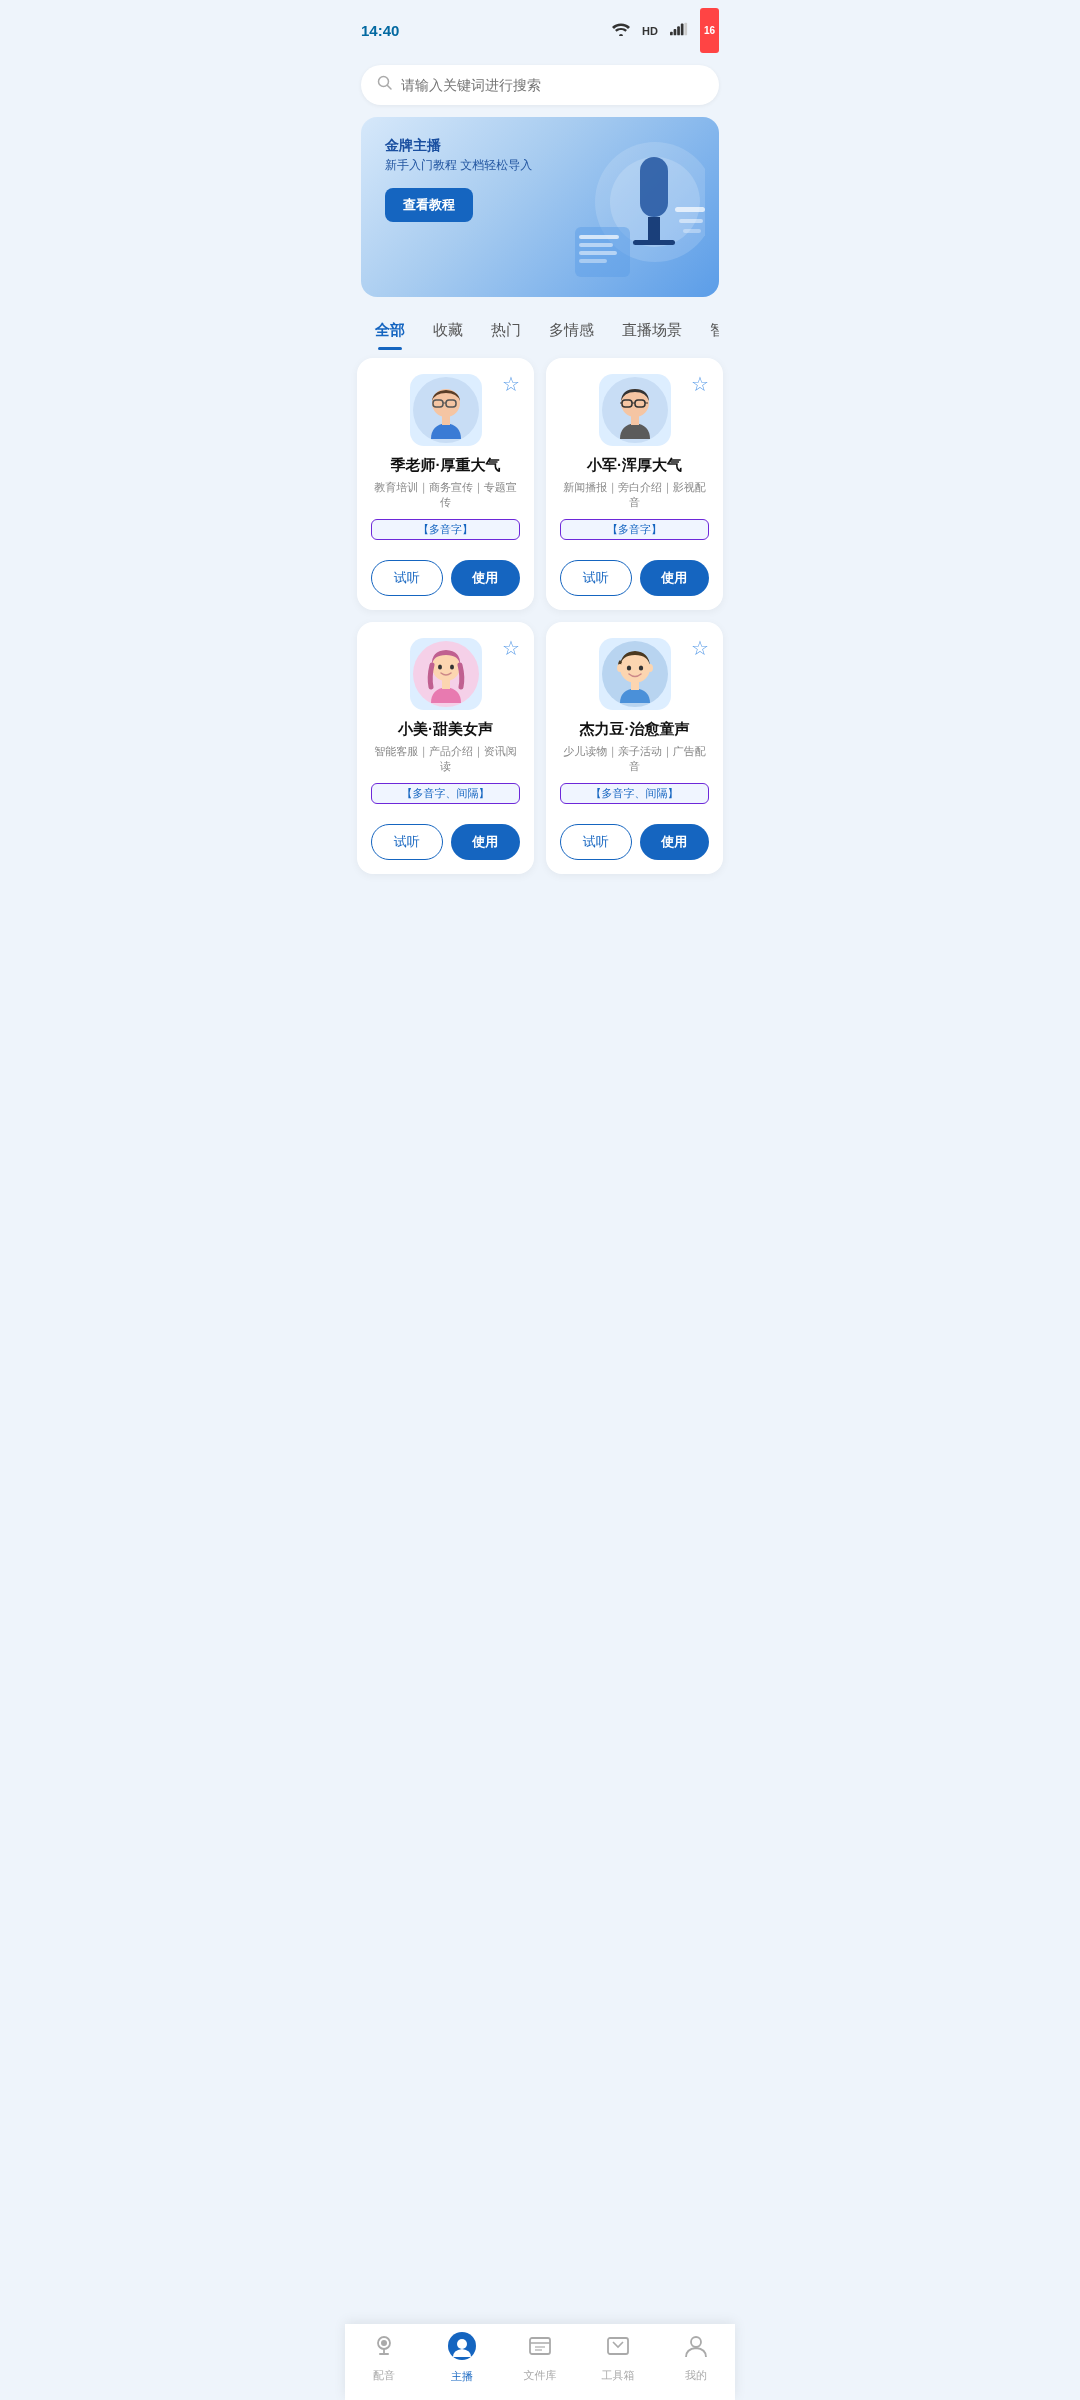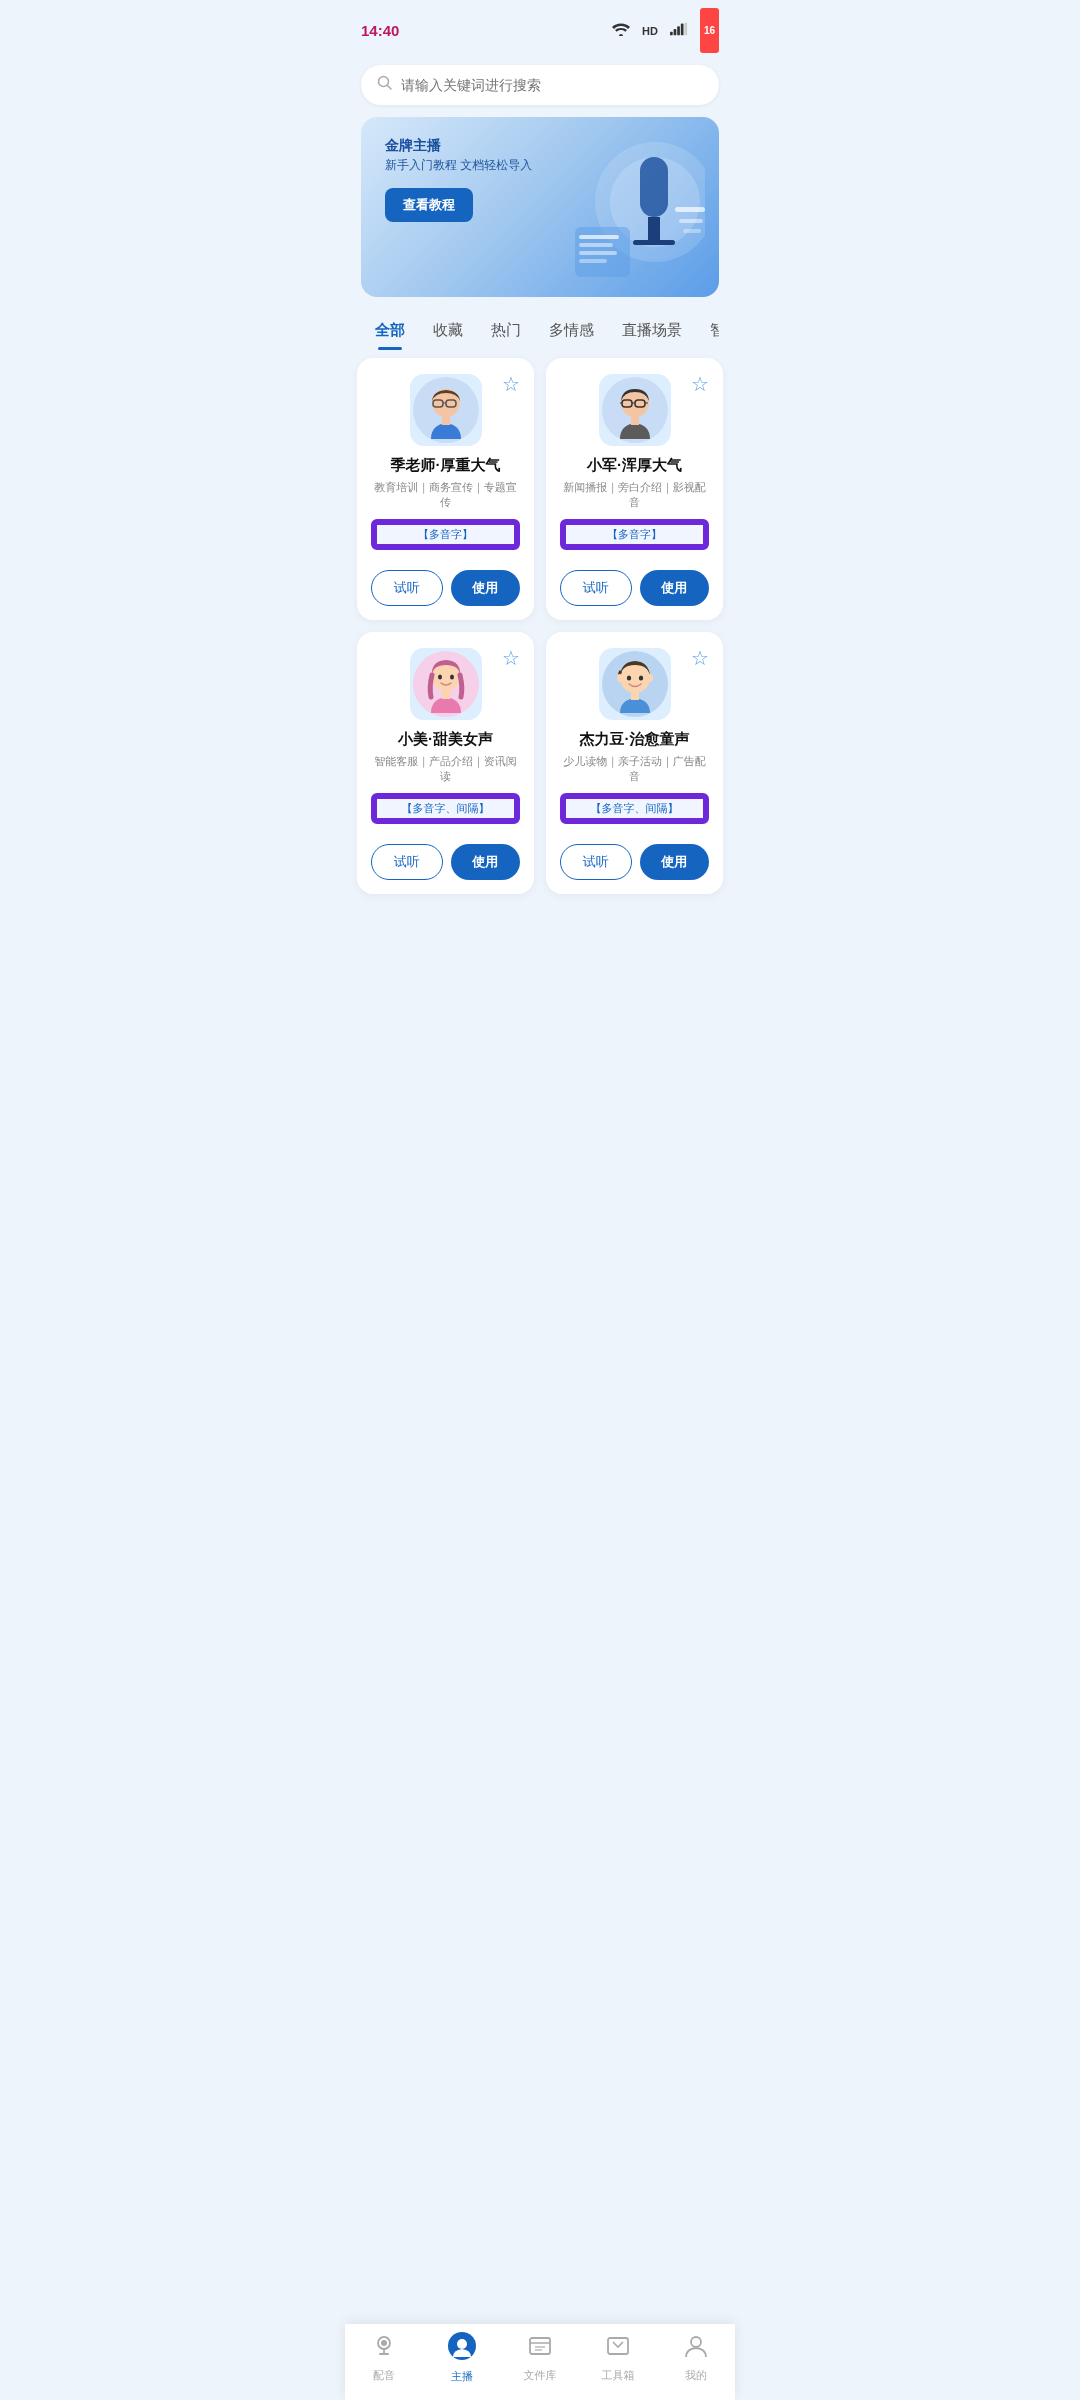--- a/index.html
+++ b/index.html
@@ -17,21 +17,21 @@
     .status-bar {
       display: flex;
       justify-content: space-between;
       align-items: center;
       padding: 8px 16px 4px;
       background: #eef4fb;
     }
     .status-time {
       font-size: 15px;
       font-weight: 600;
-      color: #be185d;
+      color: #0369a1;
     }
     .status-icons {
       display: flex;
       align-items: center;
       gap: 12px;
       font-size: 12px;
       color: #333;
     }
     .battery-box {
       background: #f44;
@@ -196,21 +196,21 @@
       font-size: 11px;
       color: #888;
       text-align: center;
       margin-bottom: 8px;
       line-height: 1.4;
     }
     .card-badge {
       display: inline-block;
       background: #f0f5ff;
       color: #1565c0;
-      border: 6px solid #6d28d9;
+      border: 1px solid #6d28d9;
       border-radius: 6px;
       font-size: 11px;
       padding: 2px 20px;
       margin: 0 auto 10px;
       text-align: center;
       width: 100%;
     }
     .card-badge-wrap {
       text-align: center;
       margin-bottom: 10px;

